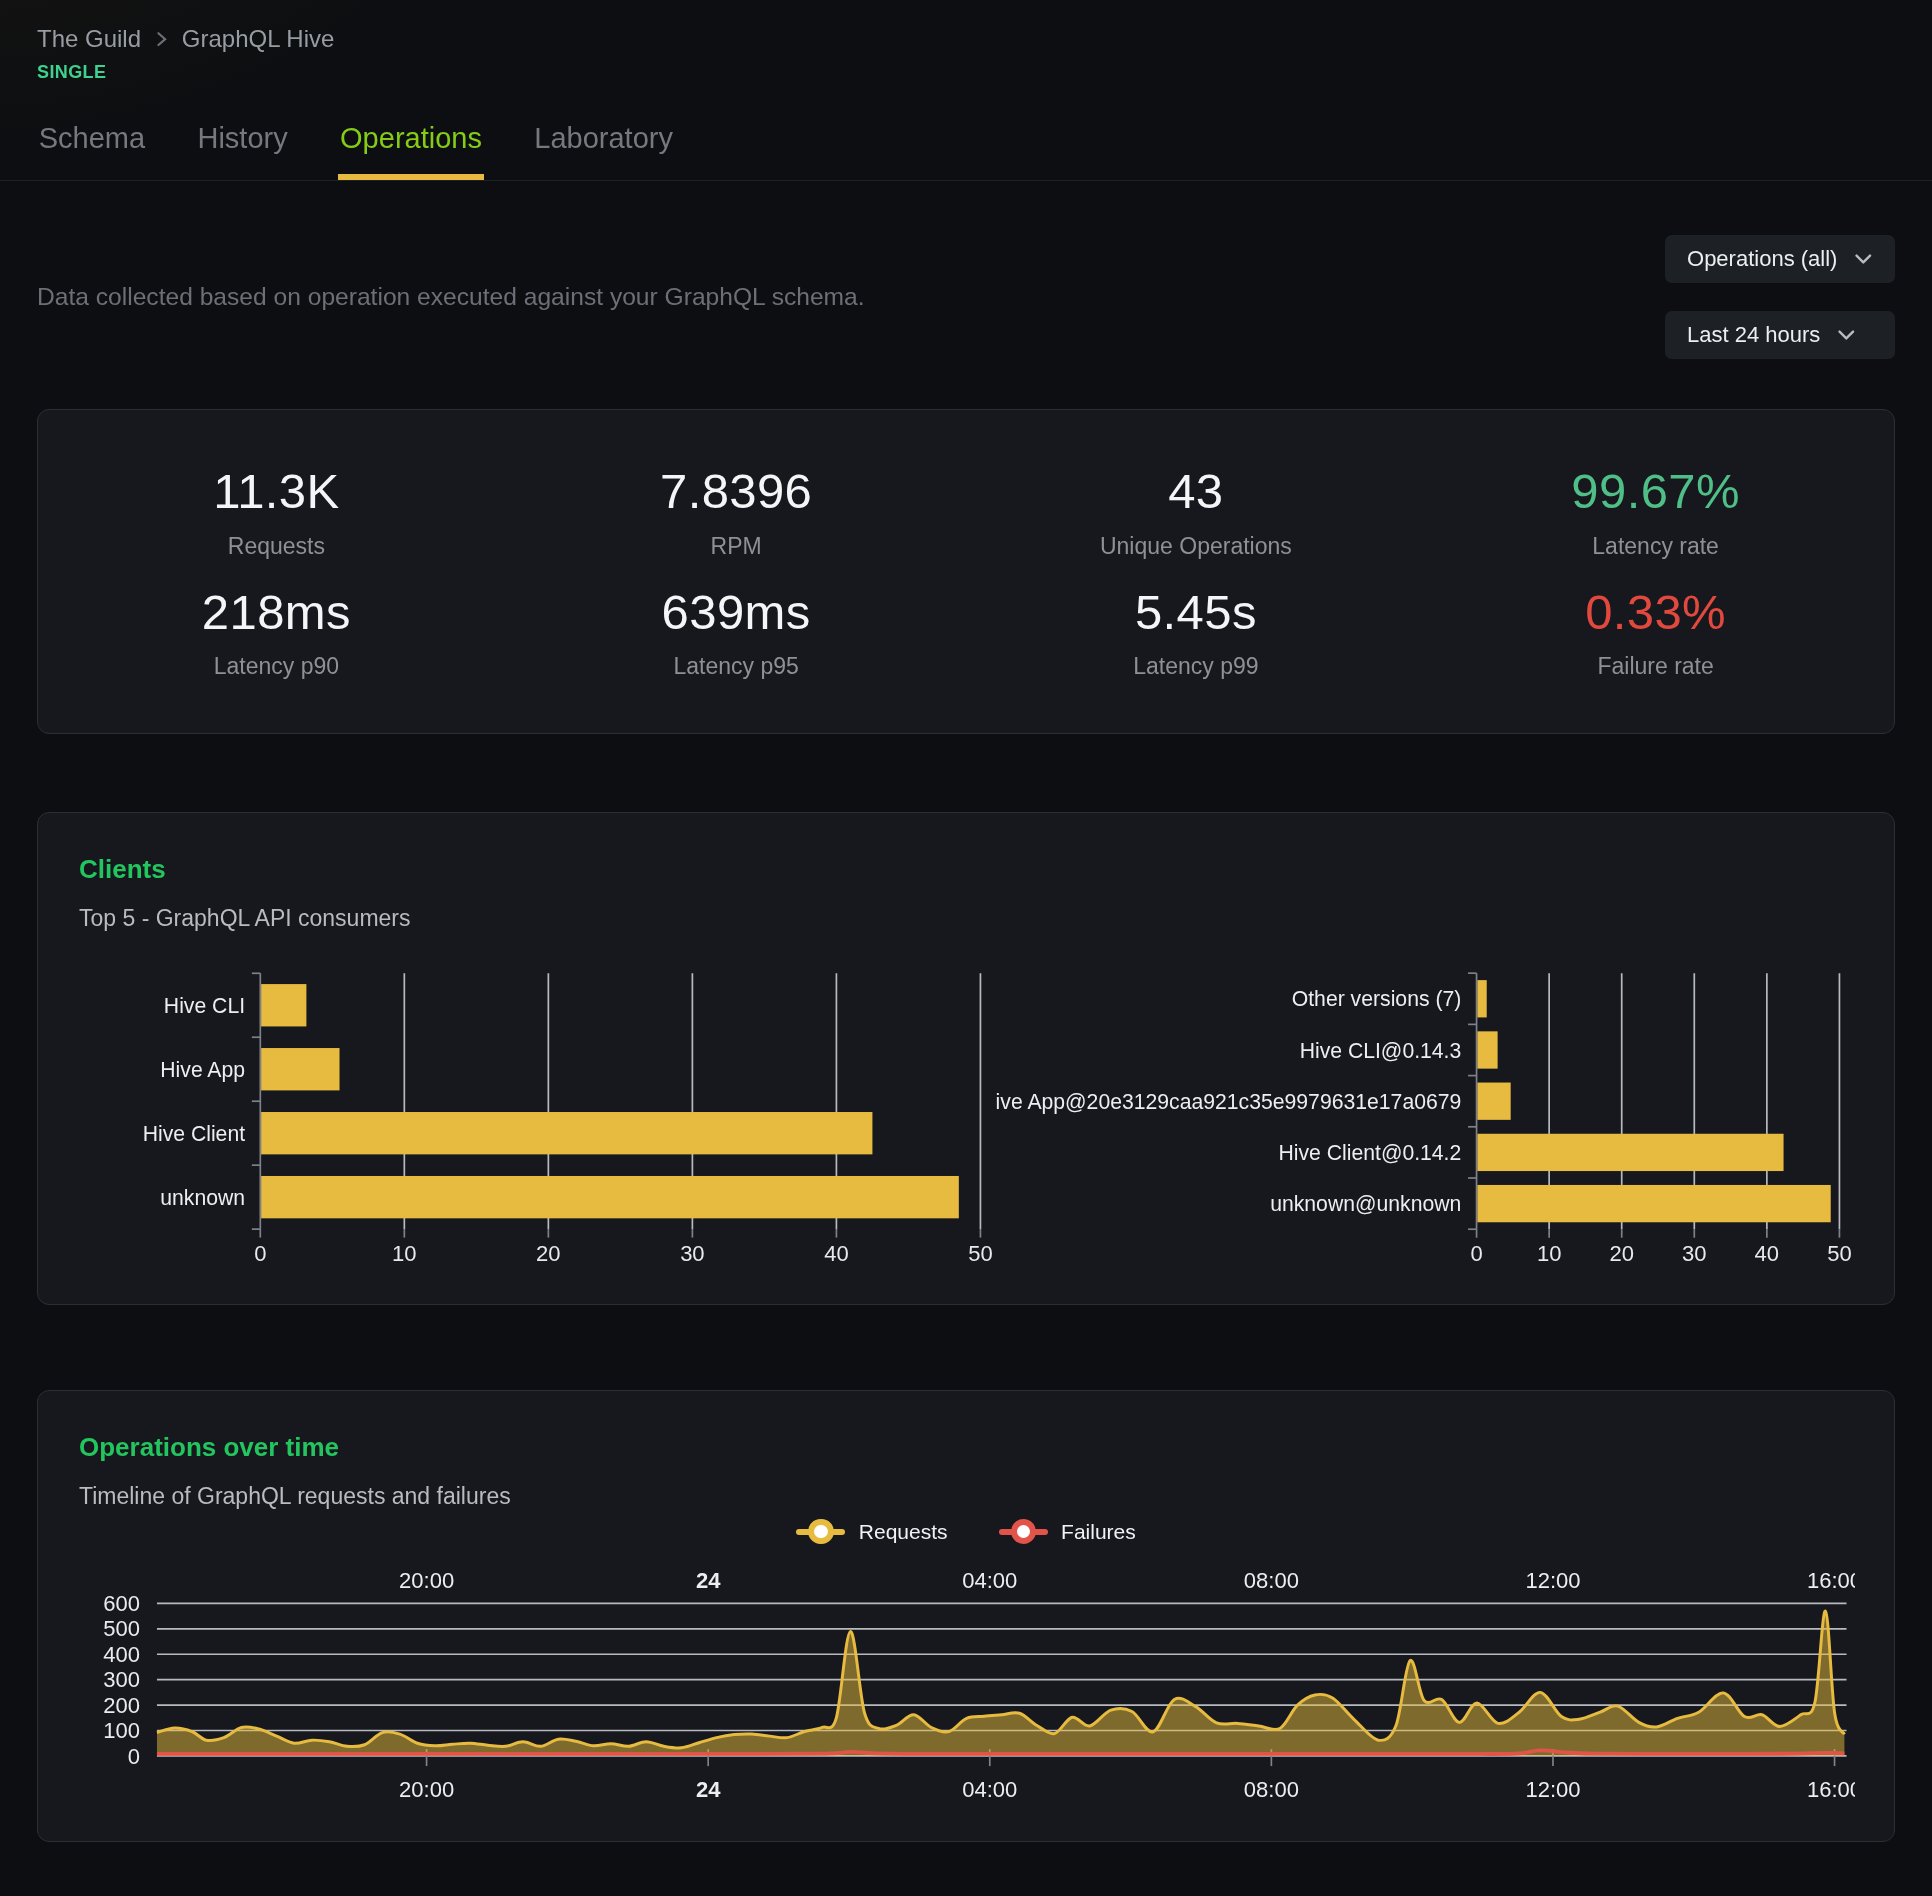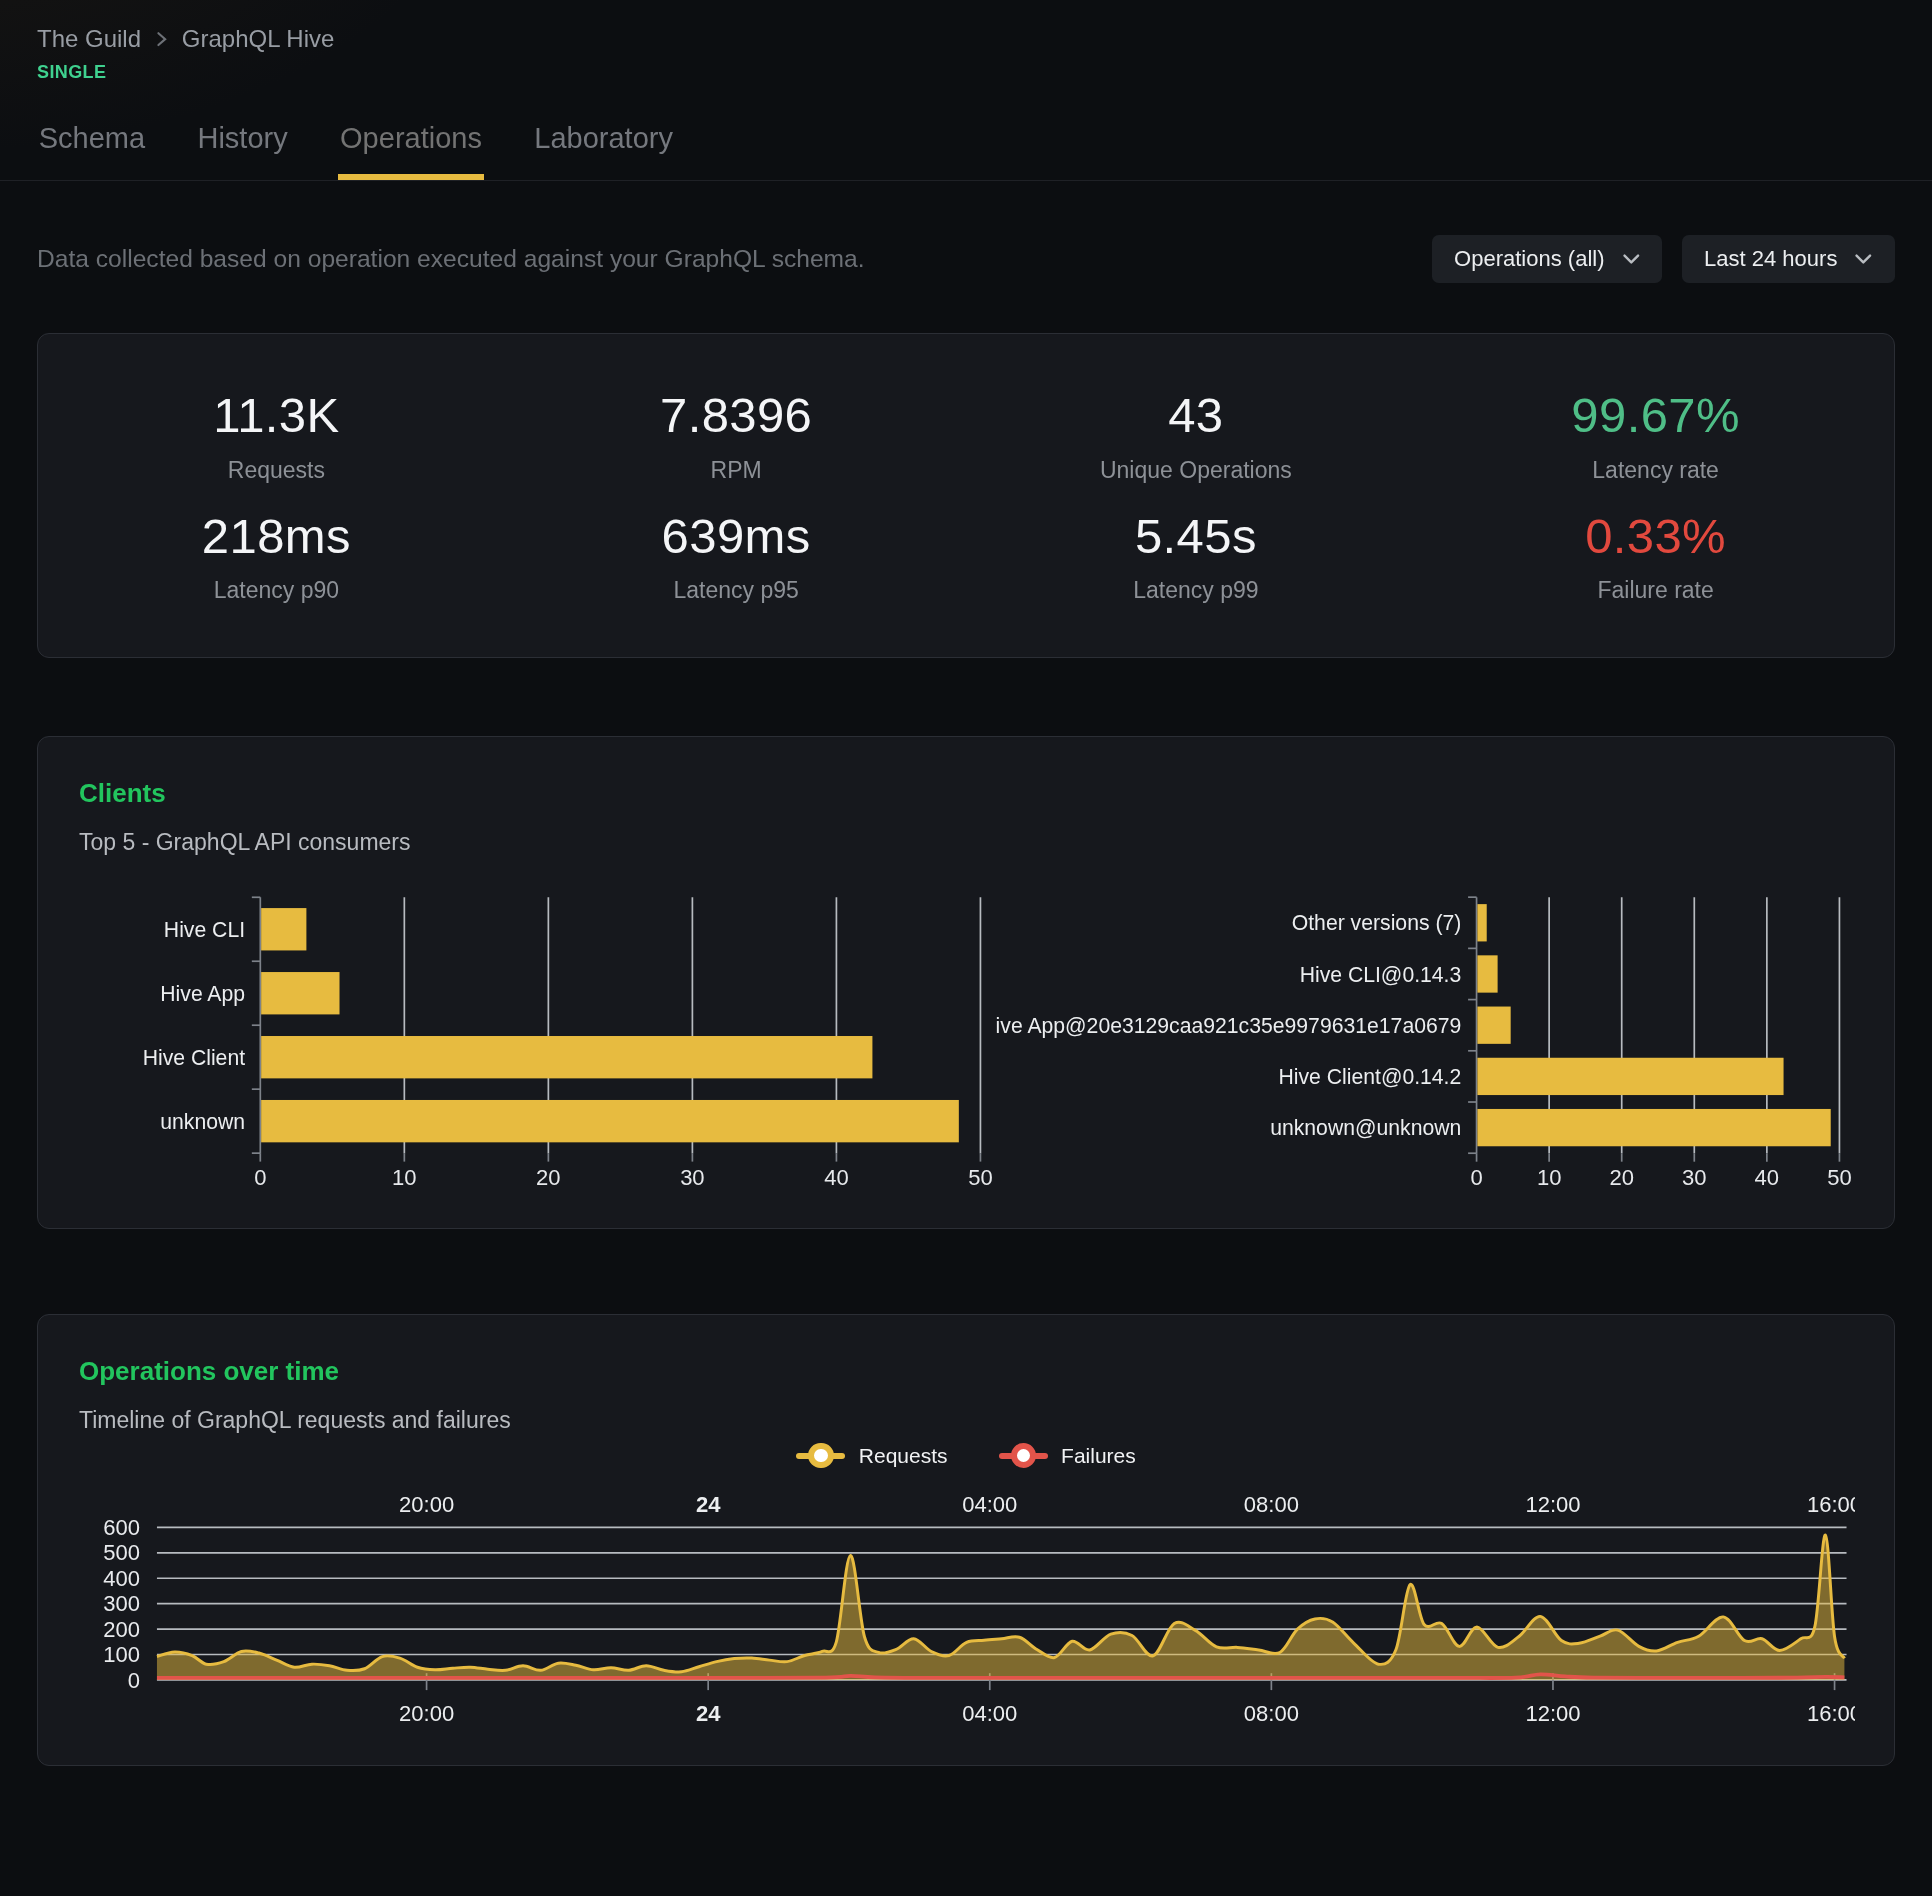--- a/index.html
+++ b/index.html
@@ -17,26 +17,26 @@
   .breadcrumb { display: flex; align-items: center; gap: 13.6px; font-size: 24px; color: #989da4; }
   .breadcrumb a { color: #989da4; text-decoration: none; cursor: pointer; }
   .crumb-sep { display: flex; align-items: center; color: #6d7177; }
   .title-row { display: flex; align-items: center; gap: 25.4px; margin-top: 10.2px; }
   .page-title { font-size: 48px; font-weight: 800; letter-spacing: 0.4px; color: #ffffff; }
   .title-caret { color: #aeb2b8; margin-top: 8.5px; cursor: pointer; }
   .badge-single { margin-top: 8.5px; font-size: 18px; font-weight: 700; letter-spacing: 0.4px; color: #3fd18f; }
   .tabs { display: flex; gap: 49px; margin-top: 39px; }
   .tab { background: none; border: none; font-family: inherit; font-size: 29px; font-weight: 400;
          color: #75787e; padding: 0 1.7px 25.4px 1.7px; cursor: pointer; }
-  .tab.active { color: #737373; box-shadow: inset 0 -6px 0 #e7bb40; }
+  .tab.active { color: #84cc16; box-shadow: inset 0 -6px 0 #e7bb40; }
 
   
   .toolbar { display: flex; align-items: center; justify-content: space-between; margin-top: 54px; }
   .toolbar-desc { font-size: 24.6px; color: #6c7076; }
-  .toolbar-actions { display: flex; gap: 20px; }
+  .toolbar-actions { display: flex; gap: 28px; flex-direction: column; }
   .select-btn { display: flex; align-items: center; gap: 17px; height: 48px; padding: 0 22px;
                 background: #1d2025; border: none; border-radius: 6.8px; font-family: inherit;
                 font-size: 22px; color: #eceef0; cursor: pointer; }
   .select-btn .chev { color: #b9bdc2; display: flex; }
 
   
   .card { background: #16181d; border: 1.7px solid #2b2e35; border-radius: 12px; }
 
   .stats-card { margin-top: 50px; padding: 53px 8.5px; display: grid;
                 grid-template-columns: repeat(4, 1fr); row-gap: 24px; }

